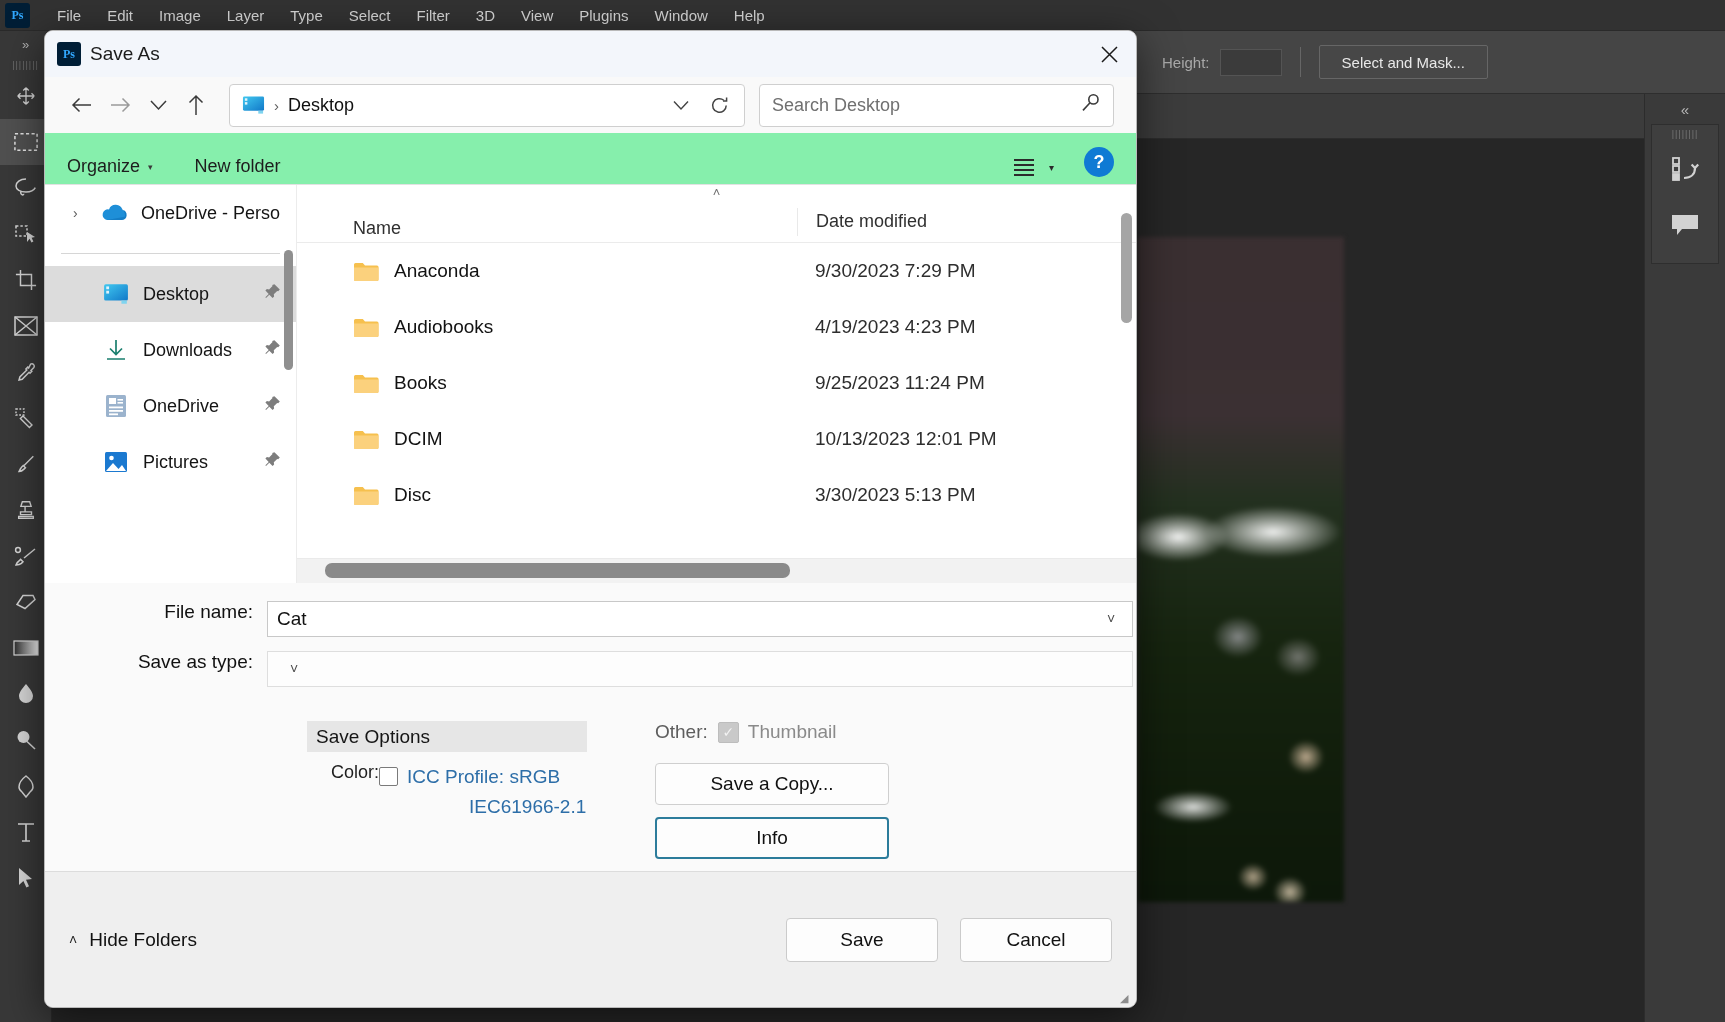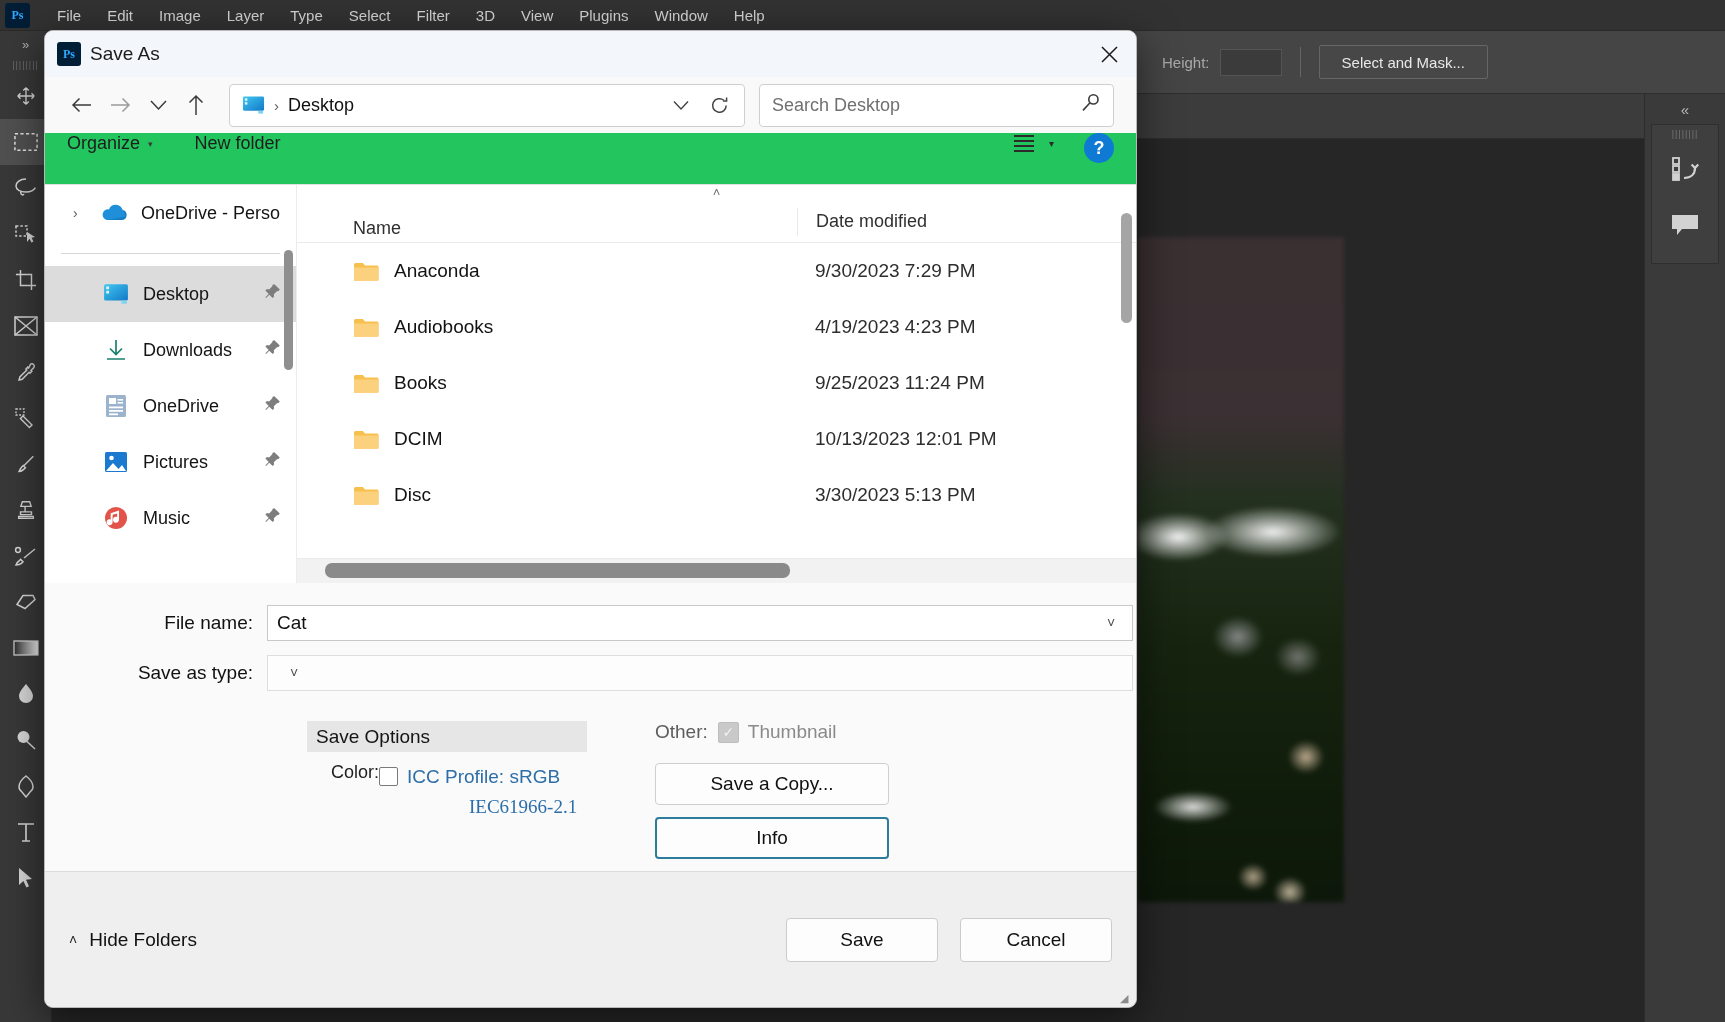--- a/index.html
+++ b/index.html
@@ -160,22 +160,22 @@
   }
   .searchbox {
     width: 355px; height: 43px; margin-left: 14px; background: #fff;
     border: 1px solid #cfcfcf; border-radius: 4px;
     display: flex; align-items: center; padding: 0 12px;
   }
   .search-ph { flex: 1; font-size: 18px; color: #707070; }
   .search-ic { color: #3a3a3a; }
 
   .cmd-row {
-    height: 52px; display: flex; align-items: flex-start; padding: 0 22px 7px 22px;
-    background: #22c55e; border-bottom: 1px solid #e2e2e2;
+    height: 52px; display: flex; align-items: flex-end; padding: 0 22px 7px 22px;
+    background: #86efac; border-bottom: 1px solid #e2e2e2;
   }
   .cmd-item { font-size: 18px; color: #1d1d1d; display: flex; align-items: center; }
   .cmd-item .mini-caret { font-size: 9px; margin-left: 8px; color: #3a3a3a; }
   .cmd-spacer { flex: 1; }
   .view-btn { display: flex; align-items: center; color: #2b2b2b; }
   .help-btn {
     width: 30px; height: 30px; border-radius: 50%; background: #0f7ad4;
     color: #fff; font-size: 18px; font-weight: bold; margin-left: 30px;
     display: flex; align-items: center; justify-content: center;
   }
@@ -225,21 +225,21 @@
   .fl-scroll-h {
     position: absolute; left: 28px; bottom: 5px; height: 15px; width: 465px;
     background: #8a8a8a; border-radius: 7px;
   }
   .hbar-track {
     position: absolute; left: 0; bottom: 0; height: 25px; right: 0; background: #f2f2f2;
     border-top: 1px solid #eaeaea;
   }
 
   .form-area { background: #fafafa; padding: 18px 0 12px 0; flex: none; }
-  .form-row { display: flex; align-items: center; height: 44px; margin-bottom: 6px; }
+  .form-row { display: flex; height: 44px; margin-bottom: 6px; }
   .form-label {
     width: 222px; text-align: right; padding-right: 14px;
     font-size: 19px; color: #111;
   }
   .combo {
     width: 866px; height: 36px; background: #fff;
     border: 1px solid #c8c8c8; display: flex; align-items: center;
     padding: 0 4px 0 9px; font-size: 19px; color: #111;
   }
   .combo.flat { border: 1px solid #dedede; background: #fdfdfd; }
@@ -253,21 +253,21 @@
     display: flex; align-items: center; padding-left: 9px;
     font-size: 19px; color: #151515;
   }
   .color-row { display: flex; align-items: flex-start; margin-top: 10px; padding-left: 24px; }
   .color-lbl { font-size: 18px; color: #1e1e1e; margin-right: 0; }
   .chk {
     width: 19px; height: 19px; border: 1px solid #7a7a7a; background: #fff;
     margin-top: 5px; margin-right: 9px; flex: none; border-radius: 2px;
   }
   .icc-text { font-size: 19px; color: #2d6ea8; line-height: 30px; }
-  .icc-text .l2 { display: block; padding-left: 62px; font-family: Liberation Serif, serif; }
+  .icc-text .l2 { display: block; padding-left: 62px; }
 
   .opts-right { flex: 1; }
   .other-row { display: flex; align-items: center; margin-bottom: 20px; }
   .other-lbl { font-size: 19px; color: #5d5d5d; margin-right: 10px; }
   .chk-dis {
     width: 21px; height: 21px; background: #c9c9c9; border: 1px solid #bdbdbd;
     margin-right: 9px; border-radius: 2px; color: #f2f2f2; font-size: 14px;
     display: flex; align-items: center; justify-content: center;
   }
   .other-txt { font-size: 19px; color: #8a8a8a; }
@@ -630,34 +630,20 @@
             </svg>
           </span>
           <span class="side-label">Pictures</span>
           <span class="side-pin">
             <svg width="17" height="17" viewBox="0 0 17 17" fill="#7d7d7d">
                 <path d="M10.4 1.2l5.4 5.4-1.6 1.6-1-.3-3.4 3.4.3 2.2-1.5 1.5-3.3-3.3L2 14.9l-.6-.6 3.3-3.4L1.4 7.6l1.5-1.5 2.2.3 3.4-3.4-.3-1z"></path>
               </svg>
           </span>
         </div>
 
-        <div class="side-item">
-          <span class="side-ic">
-            <svg width="24" height="24" viewBox="0 0 24 24">
-              <circle cx="12" cy="12" r="11" fill="#e2544a"></circle>
-              <path d="M15 4.5v9.2a3 3 0 11-1.9-2.8V7.6l-4.5 1.2v7.4a3 3 0 11-1.9-2.8V7.2z" fill="#fff"></path>
-            </svg>
-          </span>
-          <span class="side-label">Music</span>
-          <span class="side-pin">
-            <svg width="17" height="17" viewBox="0 0 17 17" fill="#7d7d7d">
-                <path d="M10.4 1.2l5.4 5.4-1.6 1.6-1-.3-3.4 3.4.3 2.2-1.5 1.5-3.3-3.3L2 14.9l-.6-.6 3.3-3.4L1.4 7.6l1.5-1.5 2.2.3 3.4-3.4-.3-1z"></path>
-              </svg>
-          </span>
-        </div>
 
         <div class="side-scroll"></div>
       </div>
 
       <div class="filelist">
         <div class="sort-arrow">˄</div>
         <div class="col-head">
           <div class="col-name">Name</div>
           <div class="col-date">Date modified</div>
         </div>

